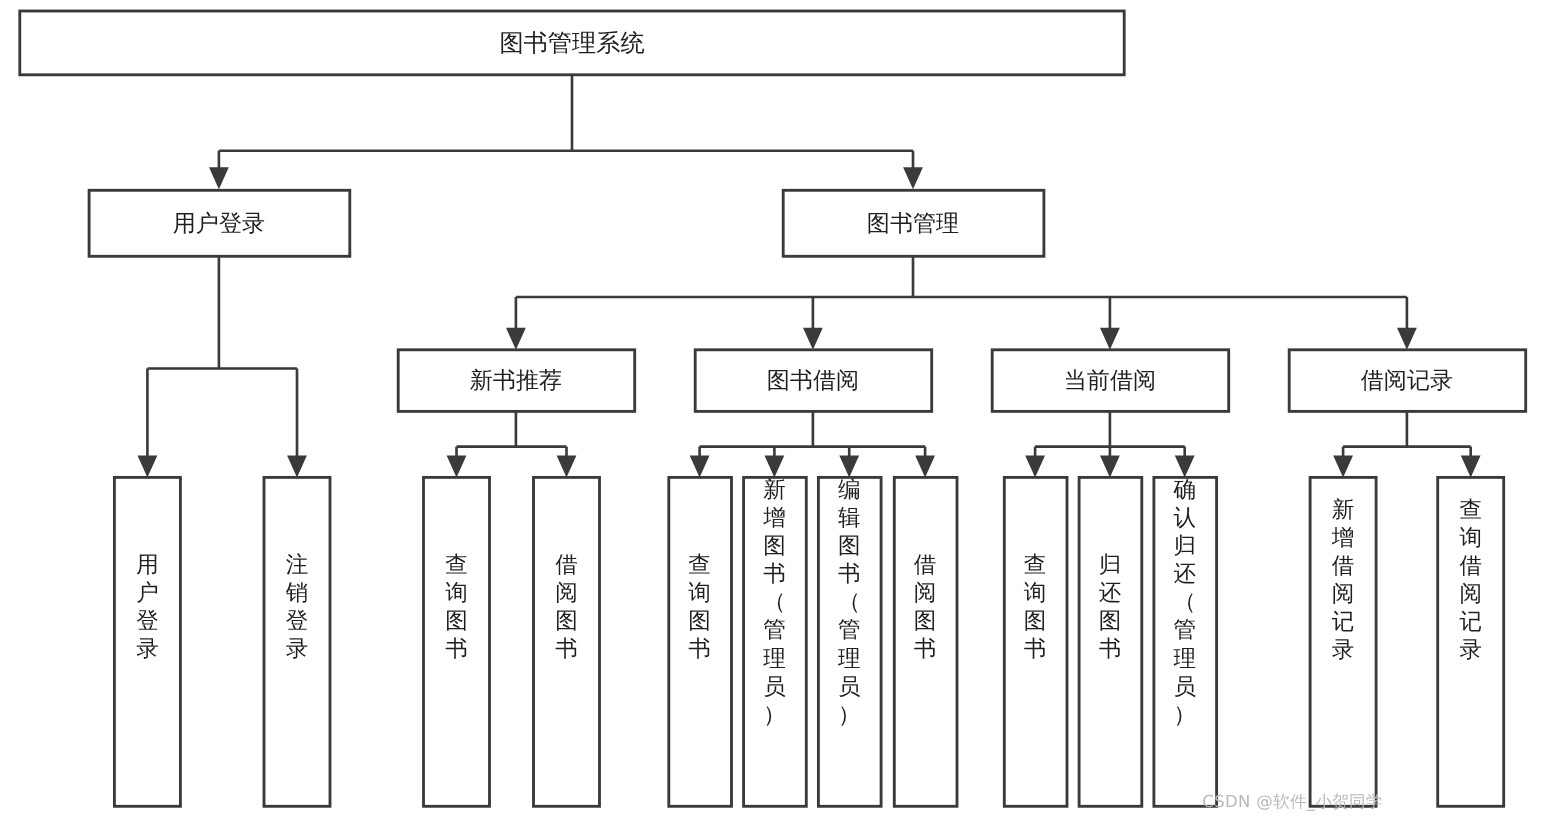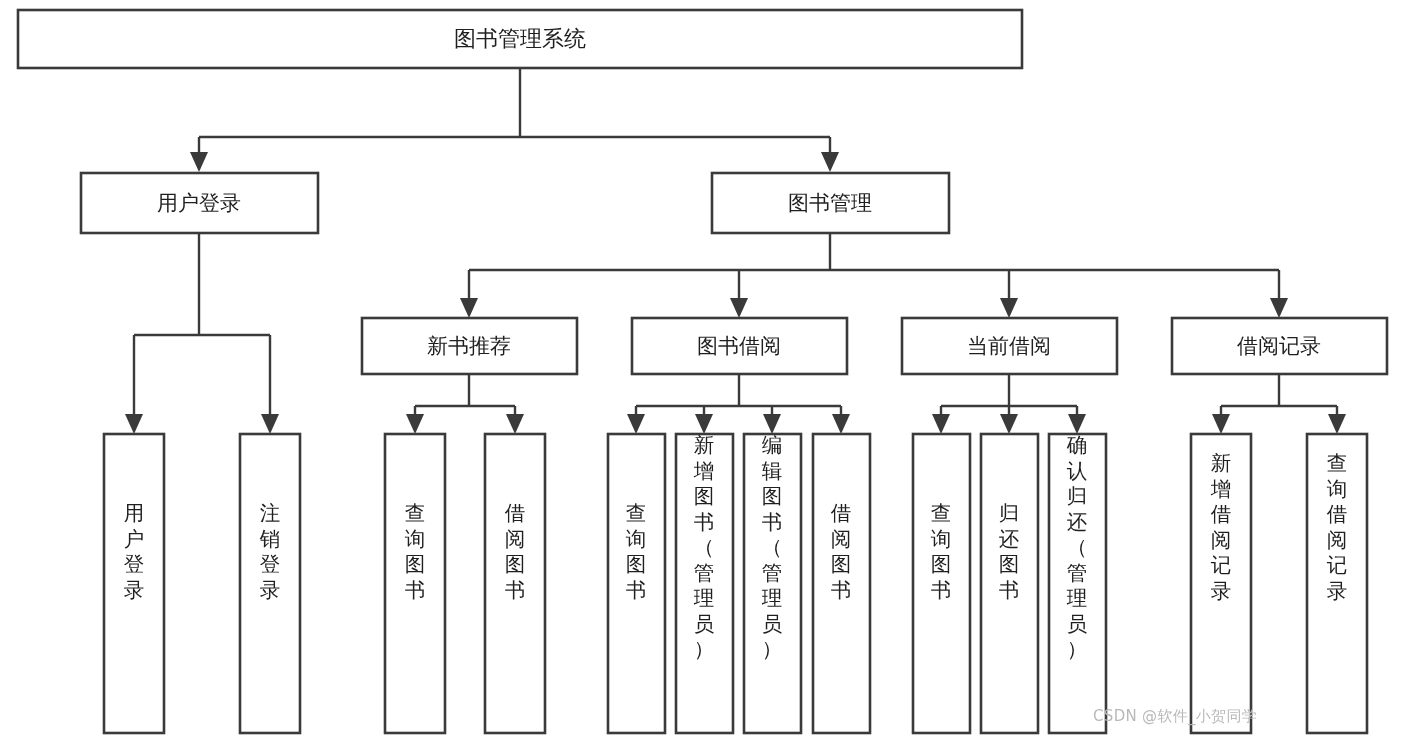--- a/index.html
+++ b/index.html
@@ -61,21 +61,21 @@
   }
   .leaf-label {
     fill: #1f1f1f;
     font-family: "DejaVu Sans", "Liberation Sans", sans-serif;
     font-size: 20.5px;
     text-anchor: middle;
   }
   .watermark {
     position: absolute;
     right: 8px;
-    bottom: 21px;
+    bottom: 8px;
     color: #b9b9b9;
     font-size: 15px;
     font-family: "DejaVu Sans", "Liberation Sans", sans-serif;
     white-space: nowrap;
     letter-spacing: 0.3px;
     user-select: none;
   }
 </style>
 </head>
 <body>

